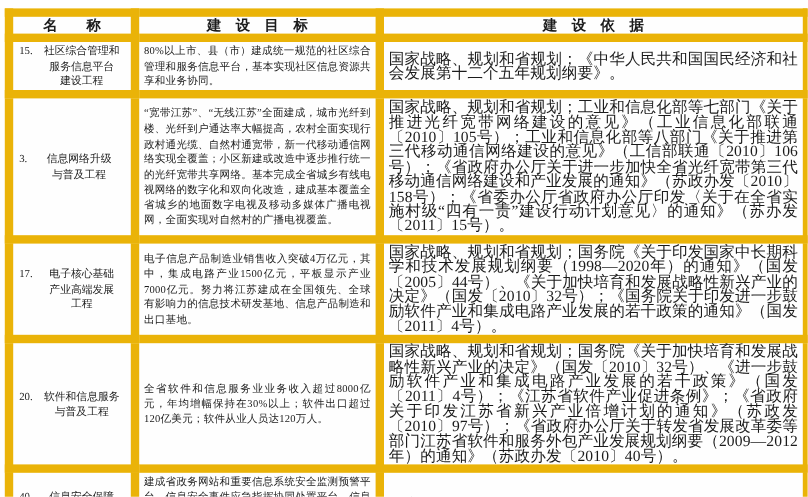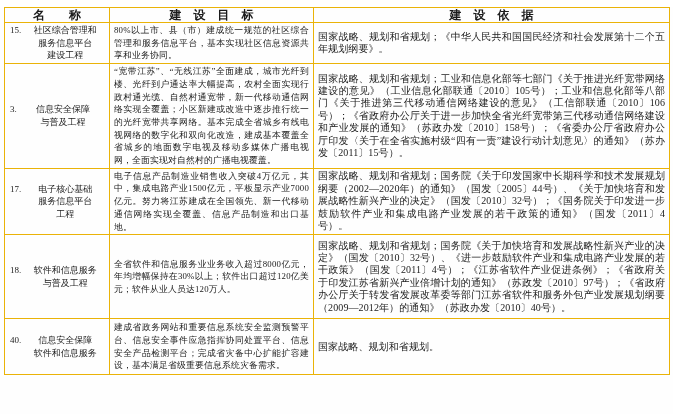--- a/index.html
+++ b/index.html
@@ -21,21 +21,21 @@
   table.doc-table {
     border-collapse: collapse;
     table-layout: fixed;
     width: 665px;
     margin: 7px 0 0 4px;
   }
   .doc-table col.c1 { width: 105px; }
   .doc-table col.c2 { width: 204px; }
   .doc-table col.c3 { width: 356px; }
   .doc-table th, .doc-table td {
-    border: 1px solid #eab308;
+    border: 7px solid #eab308;
     vertical-align: middle;
     padding: 1px 4px;
     box-sizing: border-box;
     overflow: hidden;
   }
   .doc-table th {
     font-weight: bold;
     font-size: 12px;
     text-align: center;
     height: 14px;
@@ -65,21 +65,21 @@
   }
   
   td.target-cell {
     font-size: 8.8px;
     line-height: 12.7px;
     text-align: justify;
     letter-spacing: 0.2px;
   }
   
   td.basis-cell {
-    font-size: 10px;
+    font-size: 13px;
     line-height: 12.4px;
     text-align: justify;
     letter-spacing: 0.1px;
   }
   tr.r15 { height: 35px; }
   tr.r16 { height: 103px; }
   tr.r17 { height: 65px; }
   tr.r18 { height: 43px; }
   tr.r19 { height: 84px; }
   tr.r20 { height: 56px; }
@@ -111,46 +111,46 @@
         </div>
       </td>
       <td class="target-cell">80%以上市、县（市）建成统一规范的社区综合管理和服务信息平台，基本实现社区信息资源共享和业务协同。</td>
       <td class="basis-cell">国家战略、规划和省规划；《中华人民共和国国民经济和社会发展第十二个五年规划纲要》。</td>
     </tr>
 
     <tr class="r16">
       <td class="name-cell">
         <div class="name-wrap">
           <span class="row-no">3.</span>
-          <span class="row-name">信息安全保障
+          <span class="row-name">信息网络升级
 与普及工程</span>
         </div>
       </td>
       <td class="target-cell">“宽带江苏”、“无线江苏”全面建成，城市光纤到楼、光纤到户通达率大幅提高，农村全面实现行政村通光缆、自然村通宽带，新一代移动通信网络实现全覆盖；小区新建或改造中逐步推行统一的光纤宽带共享网络。基本完成全省城乡有线电视网络的数字化和双向化改造，建成基本覆盖全省城乡的地面数字电视及移动多媒体广播电视网，全面实现对自然村的广播电视覆盖。</td>
       <td class="basis-cell">国家战略、规划和省规划；工业和信息化部等七部门《关于推进光纤宽带网络建设的意见》（工业信息化部联通〔2010〕105号）；工业和信息化部等八部门《关于推进第三代移动通信网络建设的意见》（工信部联通〔2010〕106号）；《省政府办公厅关于进一步加快全省光纤宽带第三代移动通信网络建设和产业发展的通知》（苏政办发〔2010〕158号）；《省委办公厅省政府办公厅印发〈关于在全省实施村级“四有一责”建设行动计划意见〉的通知》（苏办发〔2011〕15号）。</td>
     </tr>
 
     <tr class="r17">
       <td class="name-cell">
         <div class="name-wrap">
           <span class="row-no">17.</span>
           <span class="row-name">电子核心基础
-服务信息平台
+产业高端发展
 工程</span>
         </div>
       </td>
-      <td class="target-cell">电子信息产品制造业销售收入突破4万亿元，其中，集成电路产业1500亿元，平板显示产业7000亿元。努力将江苏建成在全国领先、新一代移动通信网络实现全覆盖、信息产品制造和出口基地。</td>
-      <td class="basis-cell">国家战略、规划和省规划；国务院《关于印发国家中长期科学和技术发展规划纲要（2002—2020年）的通知》（国发〔2005〕44号）、《关于加快培育和发展战略性新兴产业的决定》（国发〔2010〕32号）；《国务院关于印发进一步鼓励软件产业和集成电路产业发展的若干政策的通知》（国发〔2011〕4号）。</td>
+      <td class="target-cell">电子信息产品制造业销售收入突破4万亿元，其中，集成电路产业1500亿元，平板显示产业7000亿元。努力将江苏建成在全国领先、全球有影响力的信息技术研发基地、信息产品制造和出口基地。</td>
+      <td class="basis-cell">国家战略、规划和省规划；国务院《关于印发国家中长期科学和技术发展规划纲要（1998—2020年）的通知》（国发〔2005〕44号）、《关于加快培育和发展战略性新兴产业的决定》（国发〔2010〕32号）；《国务院关于印发进一步鼓励软件产业和集成电路产业发展的若干政策的通知》（国发〔2011〕4号）。</td>
     </tr>
 
 
     <tr class="r19">
       <td class="name-cell">
         <div class="name-wrap">
-          <span class="row-no">18.</span>
+          <span class="row-no">20.</span>
           <span class="row-name">软件和信息服务
 与普及工程</span>
         </div>
       </td>
       <td class="target-cell">全省软件和信息服务业业务收入超过8000亿元，年均增幅保持在30%以上；软件出口超过120亿美元；软件从业人员达120万人。</td>
       <td class="basis-cell">国家战略、规划和省规划；国务院《关于加快培育和发展战略性新兴产业的决定》（国发〔2010〕32号）、《进一步鼓励软件产业和集成电路产业发展的若干政策》（国发〔2011〕4号）；《江苏省软件产业促进条例》；《省政府关于印发江苏省新兴产业倍增计划的通知》（苏政发〔2010〕97号）；《省政府办公厅关于转发省发展改革委等部门江苏省软件和服务外包产业发展规划纲要（2009—2012年）的通知》（苏政办发〔2010〕40号）。</td>
     </tr>
 
     <tr class="r20">
       <td class="name-cell">

